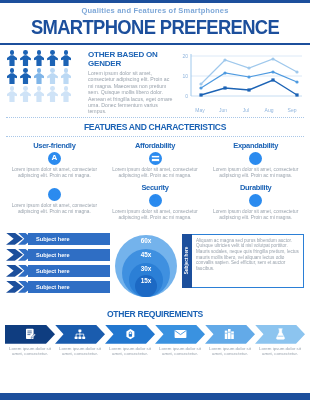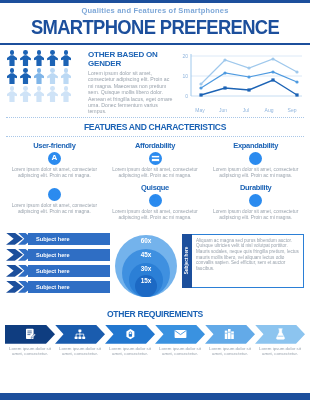--- a/index.html
+++ b/index.html
@@ -322,21 +322,21 @@
               <rect x=".2" y="1.6" width="1.5" height="4.8" rx=".5" fill="#2b8bef"></rect>
               <rect x="8.3" y="1.6" width="1.5" height="4.8" rx=".5" fill="#2b8bef"></rect>
               <rect x="2.1" y="2.6" width="1.2" height="2.8" rx=".4" fill="#2b8bef"></rect>
               <rect x="6.7" y="2.6" width="1.2" height="2.8" rx=".4" fill="#2b8bef"></rect>
               <rect x="3.3" y="3.5" width="3.4" height="1" fill="#2b8bef"></rect>
             </svg>
         </div>
         <div class="feat-body">Lorem ipsum dolor sit amet, consectetur adipiscing elit. Proin ac mi magna.</div>
       </div>
       <div class="feat">
-        <div class="feat-name">Quisque</div>
+        <div class="feat-name">Security</div>
         <div class="feat-icon">
           <svg width="8" height="9" viewBox="0 0 8 9">
               <path d="M2 4V1.4a.6.6 0 011.2 0V4m0 0V.9a.6.6 0 011.2 0V4m0 0V1.4a.6.6 0 011.2 0V4.6m0-.6v1" stroke="#2b8bef" stroke-width=".85" fill="none" stroke-linecap="round"></path>
               <path d="M2 4v1.2L1.2 4.4a.6.6 0 00-.9.8l1.6 2.3c.4.6.9.9 1.7.9h1.6c1 0 1.7-.7 1.7-1.7V4" stroke="#2b8bef" stroke-width=".85" fill="none" stroke-linecap="round" stroke-linejoin="round"></path>
             </svg>
         </div>
         <div class="feat-body">Lorem ipsum dolor sit amet, consectetur adipiscing elit. Proin ac mi magna.</div>
       </div>
       <div class="feat">
         <div class="feat-name">Durability</div>

